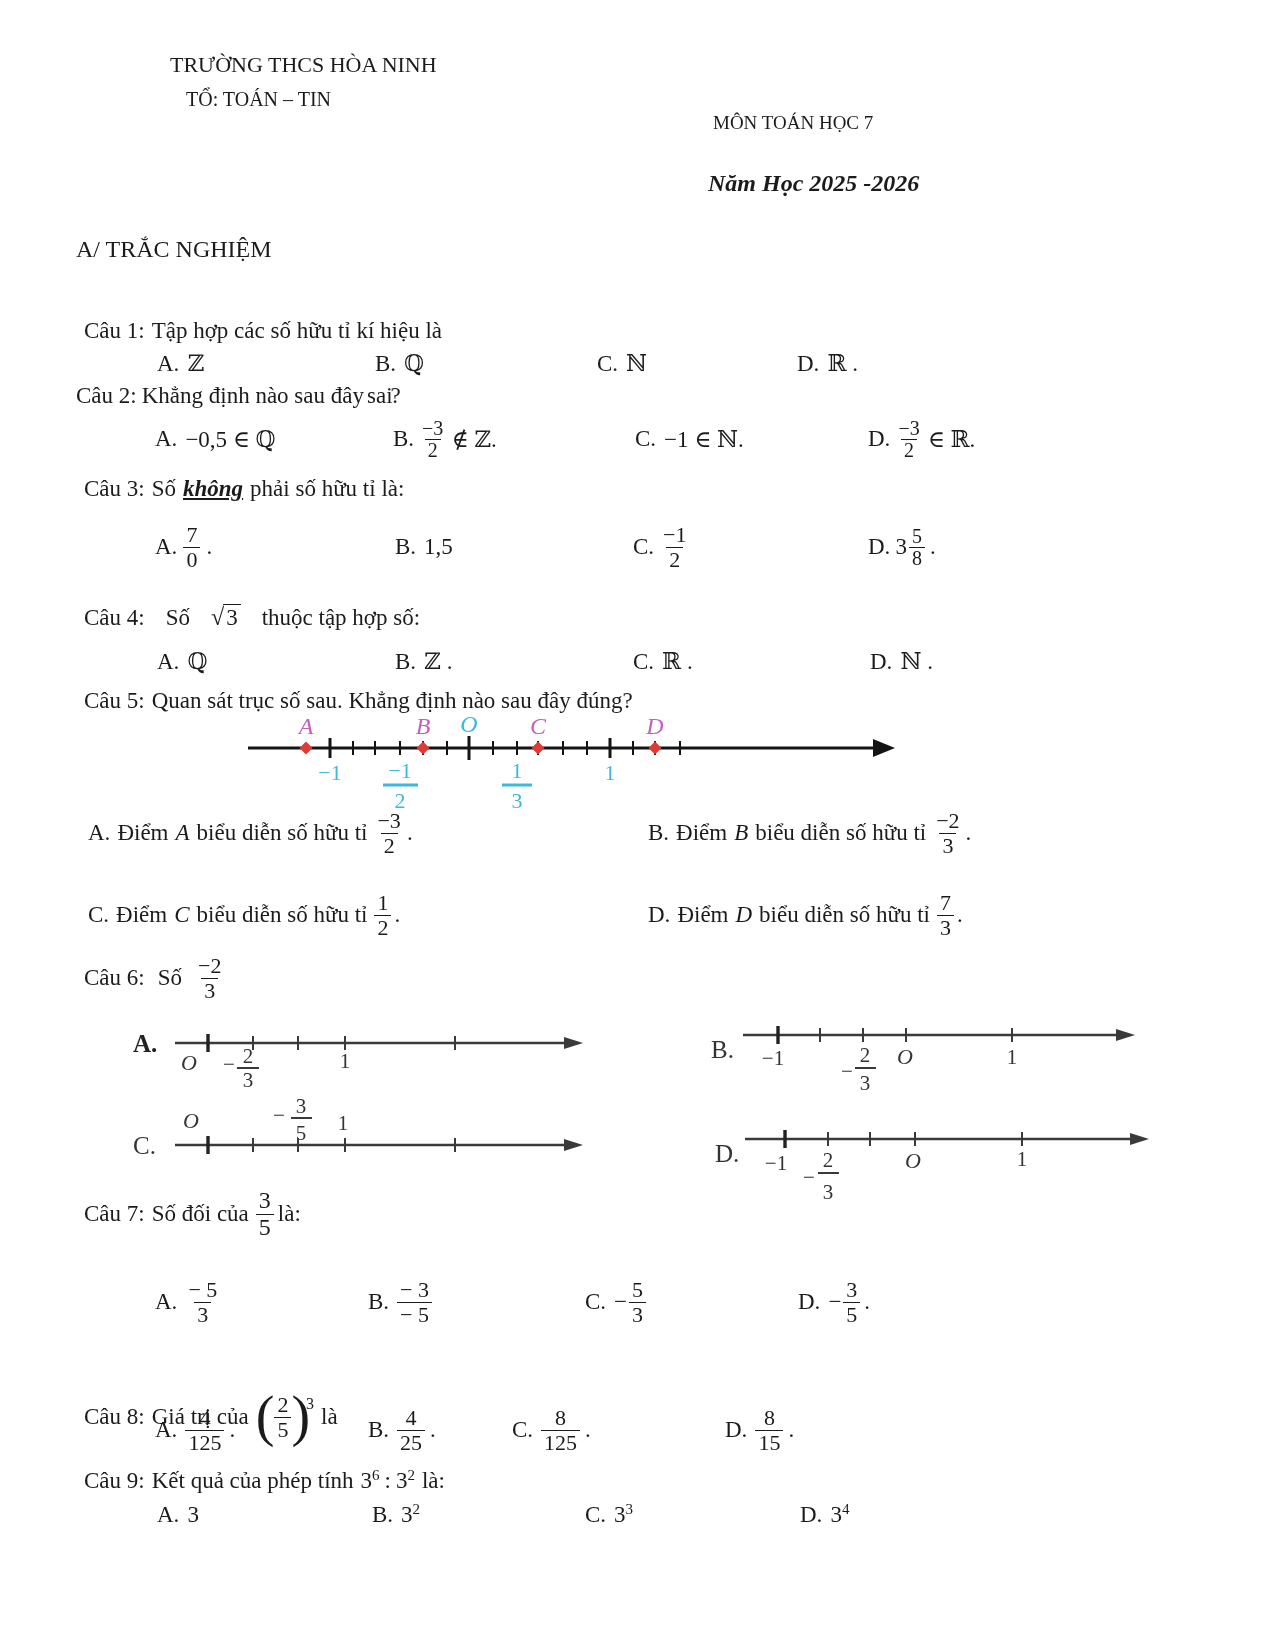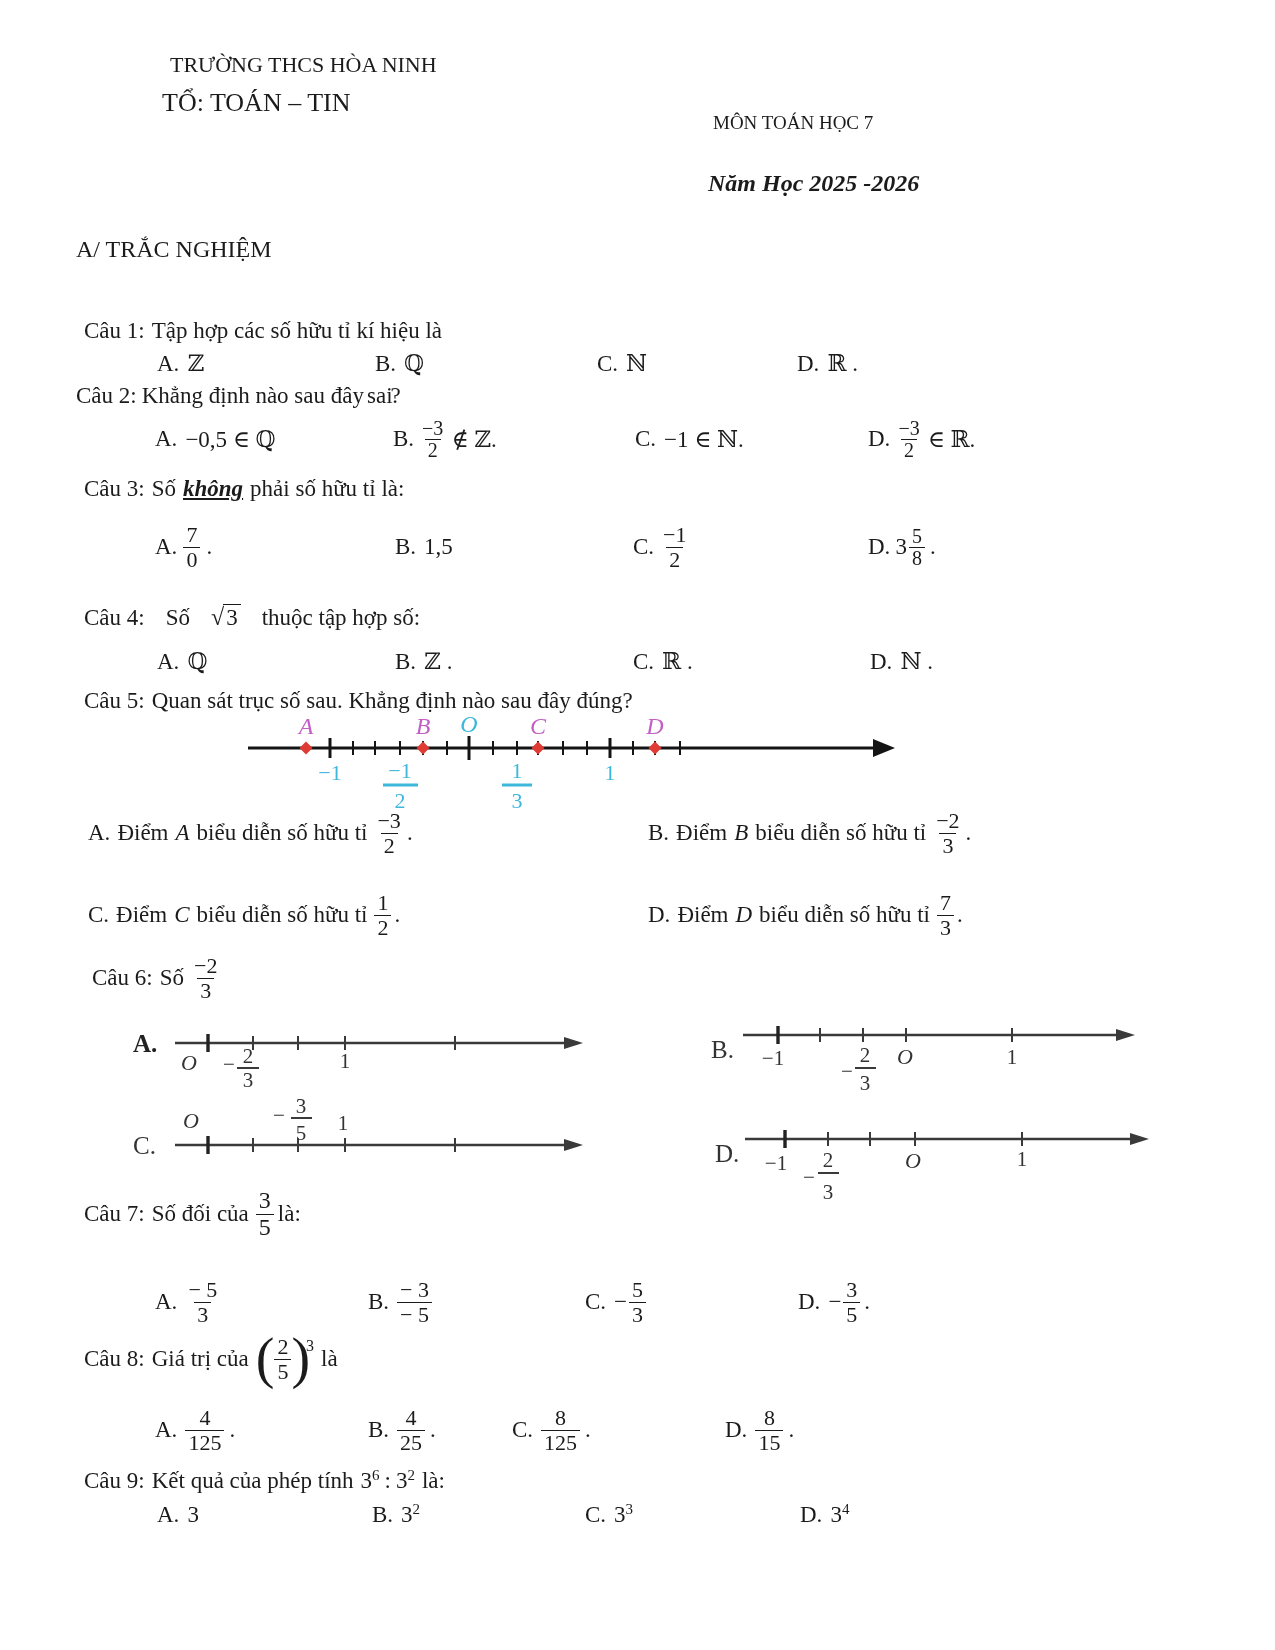--- a/index.html
+++ b/index.html
@@ -30,21 +30,21 @@
   svg text.figlab2{font-size:25px;fill:#333}
   svg text.figO{font-style:italic;font-size:22px;fill:#333;text-anchor:middle}
   svg text.figtxt{font-size:21px;fill:#333;text-anchor:middle}
 </style>
 </head>
 <body>
 
 <div class="page">
 
   <div class="abs b" style="left:170px;top:52px;font-size:22px">TRƯỜNG THCS HÒA NINH</div>
-  <div class="abs b" style="left:162px;top:88px;font-size:26px">TỔ: TOÁN – TIN</div>
+  <div class="abs b" style="left:186px;top:88px;font-size:20px">TỔ: TOÁN – TIN</div>
   <div class="abs b" style="left:713px;top:112px;font-size:19px">MÔN TOÁN HỌC 7</div>
   <div class="abs bi" style="left:708px;top:170px;font-size:24px">Năm Học 2025 -2026</div>
 
   <div class="abs b" style="left:76px;top:236px;font-size:24px">A/ TRẮC NGHIỆM</div>
 
   <div class="abs row" style="left:84px;top:318px;gap:7px">
     <span class="b">Câu 1:</span>
     <span>Tập hợp các số hữu tỉ kí hiệu là</span>
   </div>
   <span class="abs row" style="left:157px;top:350px">
@@ -245,21 +245,21 @@
     <span>Điểm</span>
     <span class="i">D</span>
     <span>biểu diễn số hữu tỉ</span>
     <span class="frac">
         <span class="num">7</span>
         <span class="den">3</span>
       </span>
     <span style="margin-left:-4px">.</span>
   </span>
 
-  <div class="abs row" style="left:92px;top:948px;height:60px;gap:7px">
+  <div class="abs row" style="left:84px;top:948px;height:60px;gap:13px">
     <span class="b">Câu 6:</span>
     <span>Số</span>
     <span class="frac">
         <span class="num">−2</span>
         <span class="den">3</span>
       </span>
   </div>
 
   <svg class="abs" style="left:125px;top:1025px" width="470" height="70" viewBox="0 0 470 70">
     <text x="8" y="27" class="figlab">A.</text>
@@ -377,21 +377,21 @@
     <span class="tight">
       <span>−</span>
       <span class="frac">
           <span class="num">3</span>
           <span class="den">5</span>
         </span>
     </span>
     <span style="margin-left:-4px">.</span>
   </span>
 
-  <div class="abs row" style="left:84px;top:1322px;height:74px;gap:7px">
+  <div class="abs row" style="left:84px;top:1380px;height:74px;gap:7px">
     <span class="b">Câu 8:</span>
     <span>Giá trị của</span>
     <span class="row" style="gap:0">
       <span class="paren">(</span>
       <span class="frac">
           <span class="num">2</span>
           <span class="den">5</span>
         </span>
       <span class="paren">)</span>
       <span class="paren-exp">3</span>

